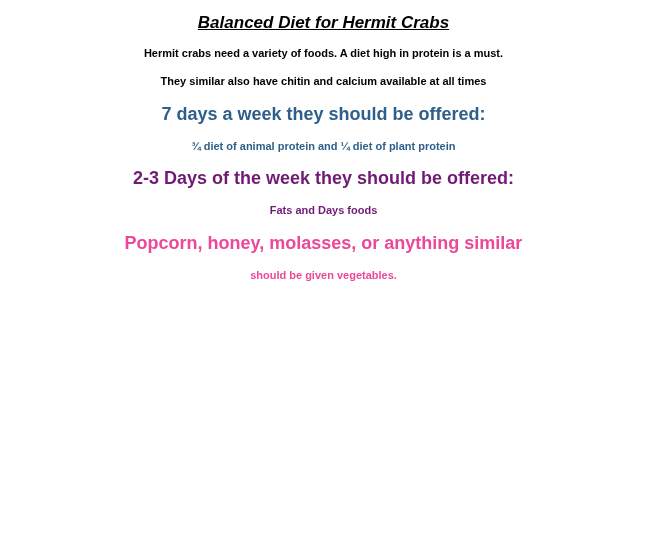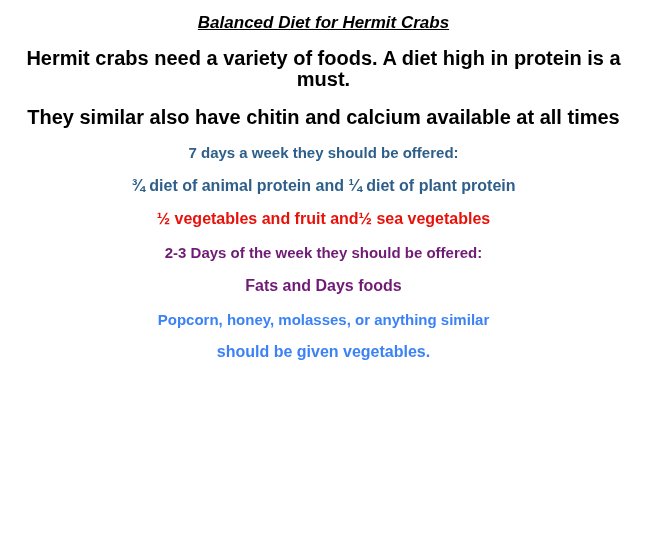--- a/index.html
+++ b/index.html
@@ -30,56 +30,55 @@
     line-height: 1.05;
   }
   .title {
     font-size: 17px;
     font-style: italic;
     text-decoration: underline;
     color: #000000;
     margin-bottom: 16px;
   }
   .intro {
-    font-size: 20px;
+    font-size: 11px;
     color: #000000;
     margin-bottom: 17px;
   }
   .intro.first { margin-bottom: 17px; }
   .section-head {
-    font-size: 15px;
+    font-size: 18px;
     margin-bottom: 17px;
   }
   .section-body {
-    font-size: 16px;
+    font-size: 11px;
     margin-bottom: 17px;
   }
   .blue { color: #2e5f8a; }
   .red { color: #e8110a; }
   .orange { color: #701a75; }
-  .purple { color: #3b82f6; }
+  .purple { color: #ec4899; }
 </style>
 </head>
 <body>
 
 <div class="doc">
 
   <div class="line title">Balanced Diet for Hermit Crabs</div>
 
   <div class="line intro first">Hermit crabs need a variety of foods. A diet high in protein is a must.</div>
 
   <div class="line intro">They similar also have chitin and calcium available at all times</div>
 
 
   <div class="line section-head blue">7 days a week they should be offered:</div>
 
   <div class="line section-body blue">¾ diet of animal protein and ¼ diet of plant protein</div>
 
 
-  <div class="line section-body red">½ vegetables and fruit and½ sea vegetables</div>
 
   <div class="line section-head orange">2-3 Days of the week they should be offered:</div>
 
   <div class="line section-body orange">Fats and Days foods</div>
 
   <div class="line section-head purple">Popcorn, honey, molasses, or anything similar</div>
 
   <div class="line section-body purple">should be given vegetables.</div>
 
 </div>

